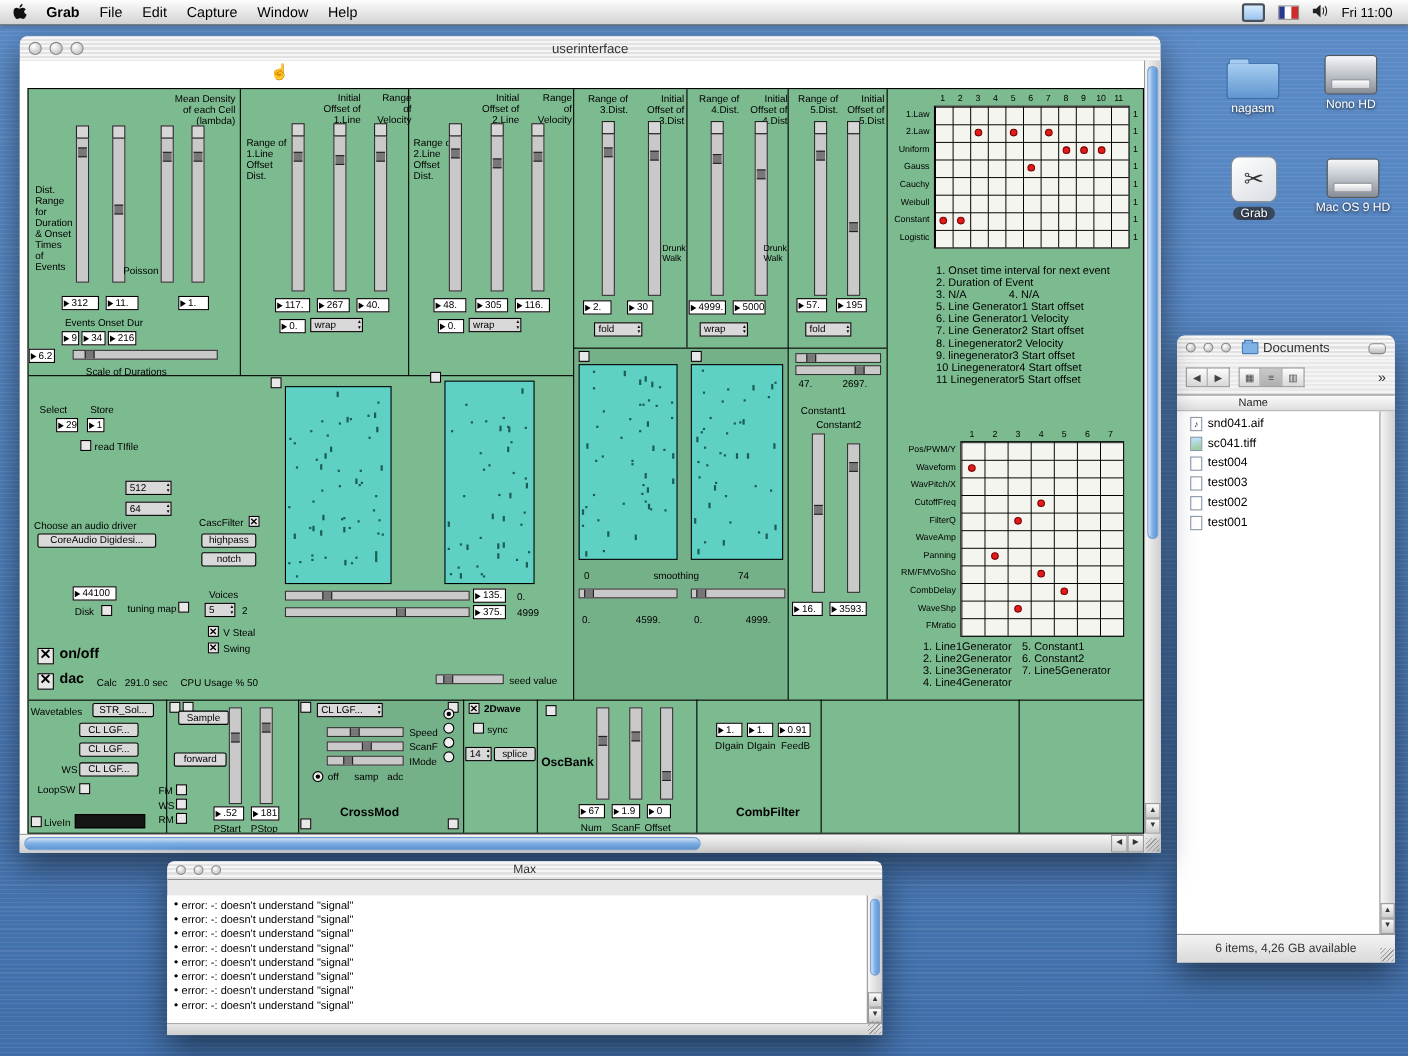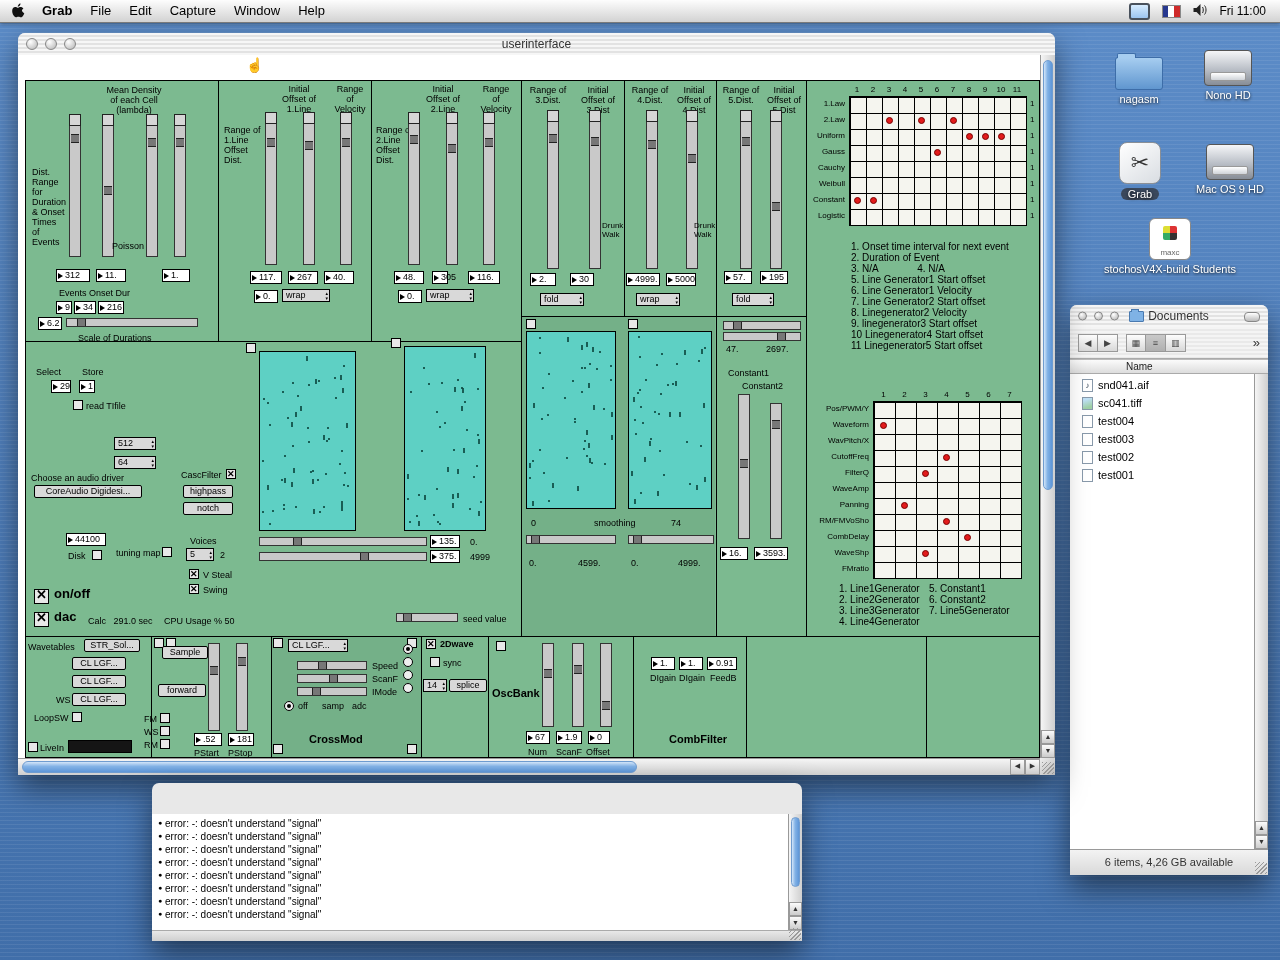--- a/index.html
+++ b/index.html
@@ -34,21 +34,21 @@
   .grip{position:absolute;right:1px;bottom:1px;width:12px;height:12px;background:repeating-linear-gradient(135deg,#9a9a9a 0 1px,transparent 1px 3px)}
 
   
   #main-window{left:18px;top:33px;width:1037px;height:742px;background:#ddd}
   .mw-content{position:absolute;top:22px;left:0;right:0;bottom:0;background:#fff}
   .stochos{position:absolute;top:0;left:0;width:1022px;height:25px;text-align:center;font-weight:bold;font-size:15px;line-height:24px;letter-spacing:.5px}
   .hand{position:absolute;left:228px;top:2px;font-size:14px;color:#222}
   #patch{position:absolute;left:7px;top:25px;width:1015px;height:678px;background:#7cba90;border:1px solid #000;box-sizing:border-box;font-size:9px;line-height:10px;overflow:hidden}
   .t{position:absolute;white-space:pre}
   .ml{position:absolute}
-  .lbc{text-align:center}
+  .lbc{text-align:right}
   .f8{font-size:8px;line-height:9px}
   .bold{font-weight:bold}
   .big{position:absolute;font-weight:bold;font-size:13px;white-space:nowrap}
   .vl{position:absolute;width:1px;background:#000}
   .hl{position:absolute;height:1px;background:#000}
   .ov{position:absolute;background:rgba(10,60,40,.07)}
 
   .vs{position:absolute;width:12px;background:#c9c9c9;border:1px solid #333;box-sizing:border-box}
   .vs::before{content:"";position:absolute;left:-1px;top:-12px;width:10px;height:10px;background:#d6d6d6;border:1px solid #222}
   .vs.nb0::before{display:none}
@@ -166,26 +166,20 @@
   </div>
   <div class="dico" style="left:1115px;top:142px;width:50px">
     <div class="appicon">
         <span>✂</span>
       </div>
     <div class="dlabel sel">Grab</div>
   </div>
   <div class="dico" style="left:1196px;top:142px;width:68px">
     <div class="drive"></div>
     <div class="dlabel">Mac OS 9 HD</div>
-  </div>
-  <div class="dico" style="left:1080px;top:218px;width:180px">
-    <div class="maxdoc">
-        <span class="mtx">maxc</span>
-      </div>
-    <div class="dlabel">stochosV4X-build Students</div>
   </div>
 
   <div class="window" id="docs-window">
     <div class="titlebar">
       <span class="tl-buttons">
         <span class="tlb sm"></span>
         <span class="tlb sm"></span>
         <span class="tlb sm"></span>
       </span>
       <span class="doc-title">
@@ -296,21 +290,21 @@
         <div class="vs" style="left:120px;top:44px;height:132px;--t:9%"></div>
         <div class="vs" style="left:148px;top:44px;height:132px;--t:9%"></div>
         <div class="t" style="left:86px;top:160px">Poisson</div>
         <div class="nb" style="left:30px;top:188px;width:34px">312</div>
         <div class="nb" style="left:70px;top:188px;width:30px">11.</div>
         <div class="nb" style="left:136px;top:188px;width:28px">1.</div>
         <div class="t" style="left:33px;top:207px">Events Onset Dur</div>
         <div class="nb" style="left:30px;top:220px;width:16px">9</div>
         <div class="nb" style="left:48px;top:220px;width:22px">34</div>
         <div class="nb" style="left:72px;top:220px;width:26px">216</div>
-        <div class="nb" style="left:12px;top:236px;width:24px">6.2</div>
+        <div class="nb" style="left:0;top:236px;width:24px">6.2</div>
         <div class="hs" style="left:40px;top:237px;width:132px;--t:8%"></div>
         <div class="t" style="left:52px;top:252px">Scale of Durations</div>
 
         <div class="ml lbc" style="left:244px;top:3px;width:58px">
             <div>Initial</div>
             <div>Offset of</div>
             <div>1.Line</div>
           </div>
         <div class="ml lbc" style="left:300px;top:3px;width:48px">
             <div>Range</div>
@@ -345,21 +339,21 @@
         <div class="ml" style="left:350px;top:44px;width:42px">
             <div>Range of</div>
             <div>2.Line</div>
             <div>Offset</div>
             <div>Dist.</div>
           </div>
         <div class="vs" style="left:382px;top:42px;height:142px;--t:8%"></div>
         <div class="vs" style="left:420px;top:42px;height:142px;--t:14%"></div>
         <div class="vs" style="left:457px;top:42px;height:142px;--t:10%"></div>
         <div class="nb" style="left:368px;top:190px;width:30px">48.</div>
-        <div class="nb" style="left:406px;top:190px;width:16px">305</div>
+        <div class="nb" style="left:406px;top:190px;width:30px">305</div>
         <div class="nb" style="left:442px;top:190px;width:32px">116.</div>
         <div class="nb" style="left:372px;top:209px;width:24px">0.</div>
         <div class="dd" style="left:400px;top:208px;width:48px">wrap</div>
 
         <div class="ml lbc" style="left:499px;top:4px;width:46px">
             <div>Range of</div>
             <div>3.Dist.</div>
           </div>
         <div class="ml lbc" style="left:548px;top:4px;width:48px">
             <div>Initial</div>
@@ -828,20 +822,28 @@
         <span class="sba" style="width:15px;height:16px;right:15px;top:0">◀</span>
         <span class="sba" style="width:15px;height:16px;right:0;top:0">▶</span>
       </div>
       <div class="corner" style="left:1022px;top:703px;width:15px;height:17px">
           <span class="grip"></span>
         </div>
     </div>
   </div>
 
   <div class="window" id="max-window">
+    <div class="titlebar">
+      <span class="tl-buttons">
+        <span class="tlb sm"></span>
+        <span class="tlb sm"></span>
+        <span class="tlb sm"></span>
+      </span>
+      <span>Max</span>
+    </div>
     <div class="max-list" id="max-errors">
         <div class="err"><span class="bull">●</span><span> error: -: doesn't understand "signal"</span></div>
         <div class="err"><span class="bull">●</span><span> error: -: doesn't understand "signal"</span></div>
         <div class="err"><span class="bull">●</span><span> error: -: doesn't understand "signal"</span></div>
         <div class="err"><span class="bull">●</span><span> error: -: doesn't understand "signal"</span></div>
         <div class="err"><span class="bull">●</span><span> error: -: doesn't understand "signal"</span></div>
         <div class="err"><span class="bull">●</span><span> error: -: doesn't understand "signal"</span></div>
         <div class="err"><span class="bull">●</span><span> error: -: doesn't understand "signal"</span></div>
         <div class="err"><span class="bull">●</span><span> error: -: doesn't understand "signal"</span></div>
       </div>

